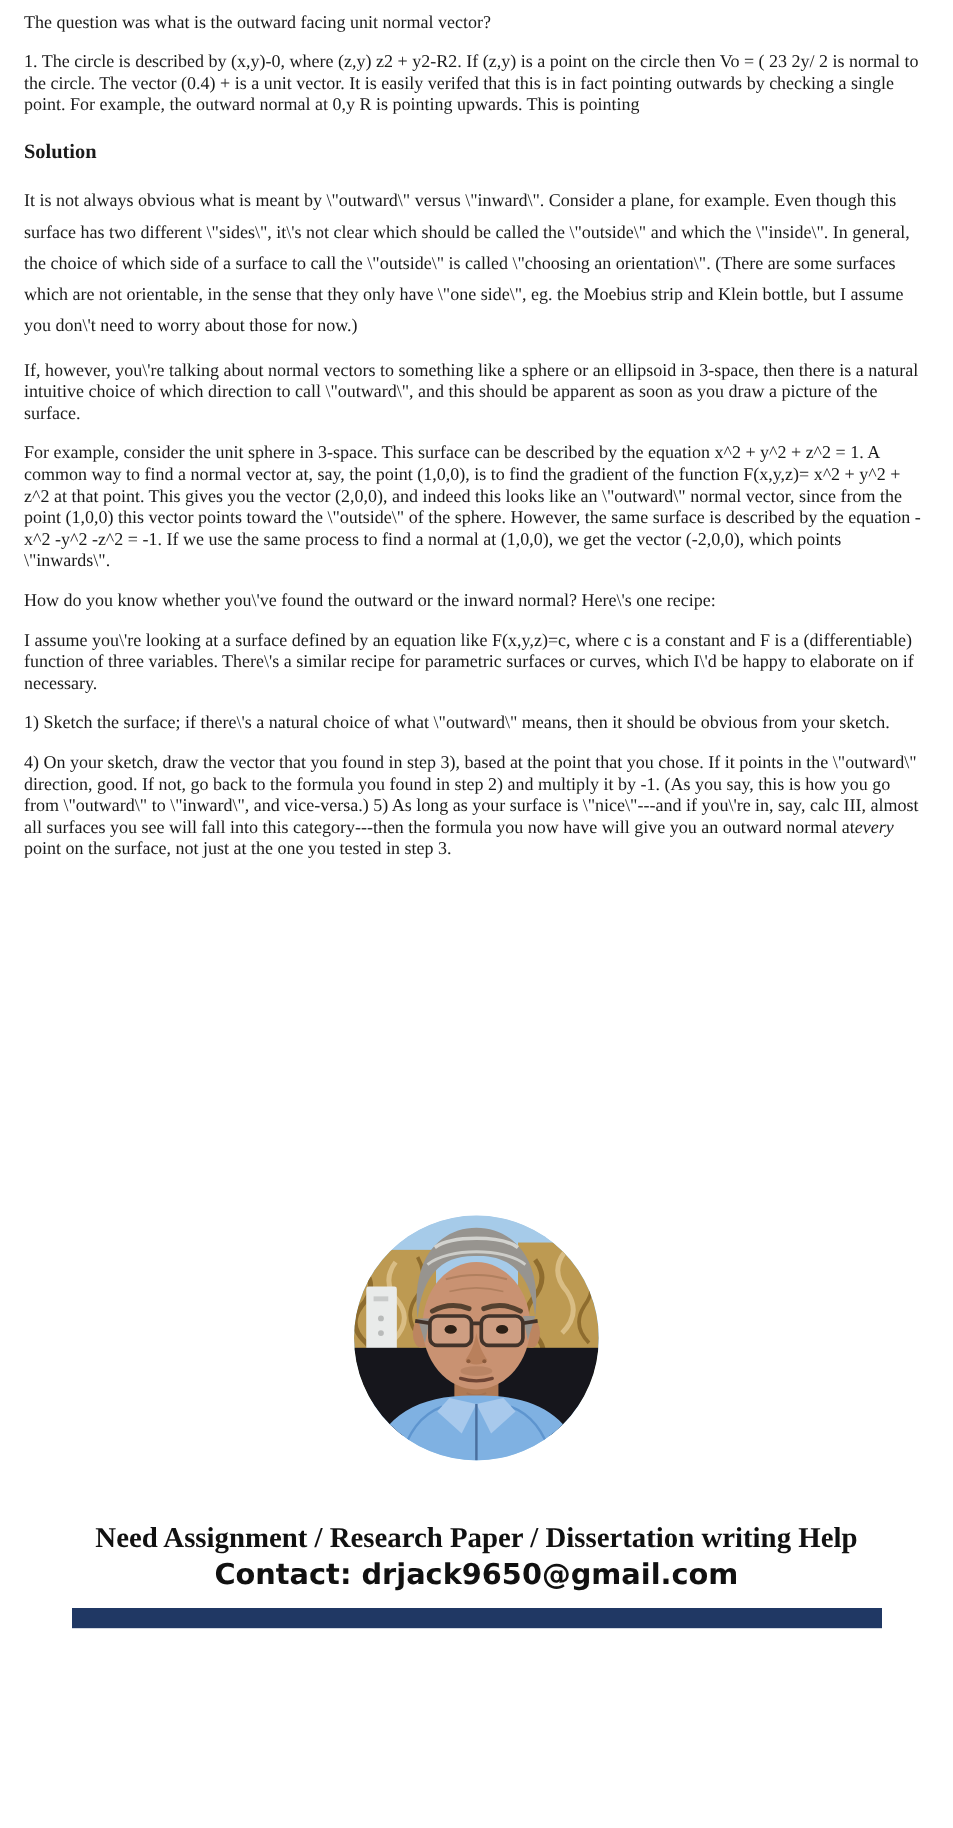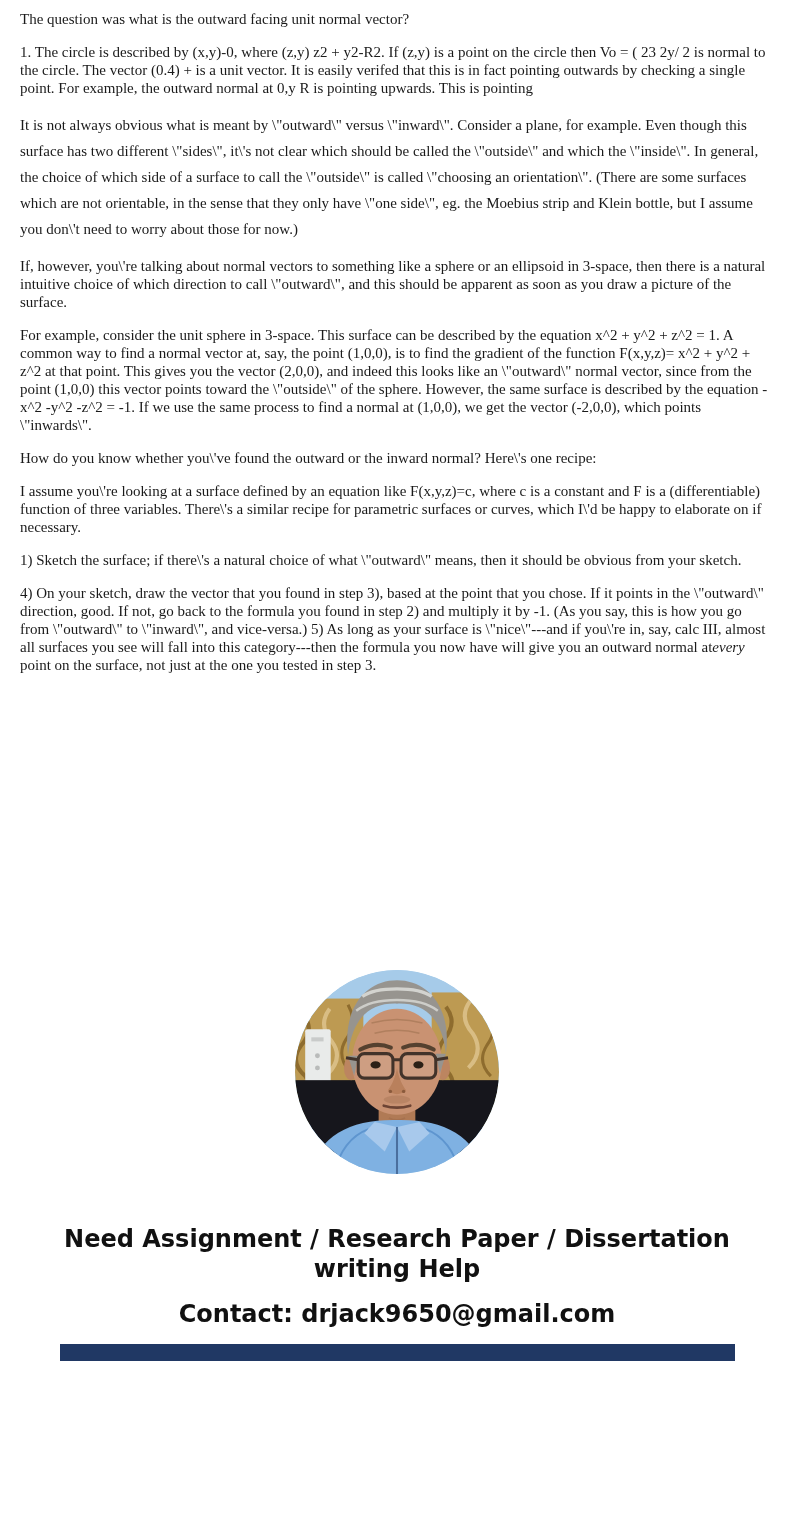--- a/index.html
+++ b/index.html
@@ -34,35 +34,36 @@
 
   .footer {
     margin-top: 50px;
     text-align: center;
     font-family: "DejaVu Sans", sans-serif;
     font-weight: bold;
     font-size: 24px;
     line-height: 30px;
     color: #111111;
   }
-  .footer .headline { max-width: 764px; margin: 0 auto; }
-  .footer .contact { margin: 15px auto; }
+  .footer .headline { max-width: 764px; margin: 0 auto; font-family: Liberation Serif, serif; }
+  .footer .contact { margin: 0 auto; }
   .bottom-bar {
     width: 675px;
     height: 17px;
     margin: 13px auto 0 auto;
     background: #203864;
   }
 </style>
 </head>
 <body>
 
 <div class="content">
   <p class="question">The question was what is the outward facing unit normal vector?</p>
   <p>1. The circle is described by (x,y)-0, where (z,y) z2 + y2-R2. If (z,y) is a point on the circle then Vo = ( 23 2y/ 2 is normal to the circle. The vector (0.4) + is a unit vector. It is easily verifed that this is in fact pointing outwards by checking a single point. For example, the outward normal at 0,y R is pointing upwards. This is pointing</p>
+  <h2>Solution</h2>
   <p class="loose">It is not always obvious what is meant by \"outward\" versus \"inward\". Consider a plane, for example. Even though this surface has two different \"sides\", it\'s not clear which should be called the \"outside\" and which the \"inside\". In general, the choice of which side of a surface to call the \"outside\" is called \"choosing an orientation\". (There are some surfaces which are not orientable, in the sense that they only have \"one side\", eg. the Moebius strip and Klein bottle, but I assume you don\'t need to worry about those for now.)</p>
   <p>If, however, you\'re talking about normal vectors to something like a sphere or an ellipsoid in 3-space, then there is a natural intuitive choice of which direction to call \"outward\", and this should be apparent as soon as you draw a picture of the surface.</p>
   <p>For example, consider the unit sphere in 3-space. This surface can be described by the equation x^2 + y^2 + z^2 = 1. A common way to find a normal vector at, say, the point (1,0,0), is to find the gradient of the function F(x,y,z)= x^2 + y^2 + z^2 at that point. This gives you the vector (2,0,0), and indeed this looks like an \"outward\" normal vector, since from the point (1,0,0) this vector points toward the \"outside\" of the sphere. However, the same surface is described by the equation -x^2 -y^2 -z^2 = -1. If we use the same process to find a normal at (1,0,0), we get the vector (-2,0,0), which points \"inwards\".</p>
   <p>How do you know whether you\'ve found the outward or the inward normal? Here\'s one recipe:</p>
   <p>I assume you\'re looking at a surface defined by an equation like F(x,y,z)=c, where c is a constant and F is a (differentiable) function of three variables. There\'s a similar recipe for parametric surfaces or curves, which I\'d be happy to elaborate on if necessary.</p>
   <p>1) Sketch the surface; if there\'s a natural choice of what \"outward\" means, then it should be obvious from your sketch.</p>
   <p><span>4) On your sketch, draw the vector that you found in step 3), based at the point that you chose. If it points in the \"outward\" direction, good. If not, go back to the formula you found in step 2) and multiply it by -1. (As you say, this is how you go from \"outward\" to \"inward\", and vice-versa.) 5) As long as your surface is \"nice\"---and if you\'re in, say, calc III, almost all surfaces you see will fall into this category---then the formula you now have will give you an outward normal at</span><span class="italic-word">every</span><span> point on the surface, not just at the one you tested in step 3.</span></p>
 </div>
 
 <div class="avatar-wrap">

